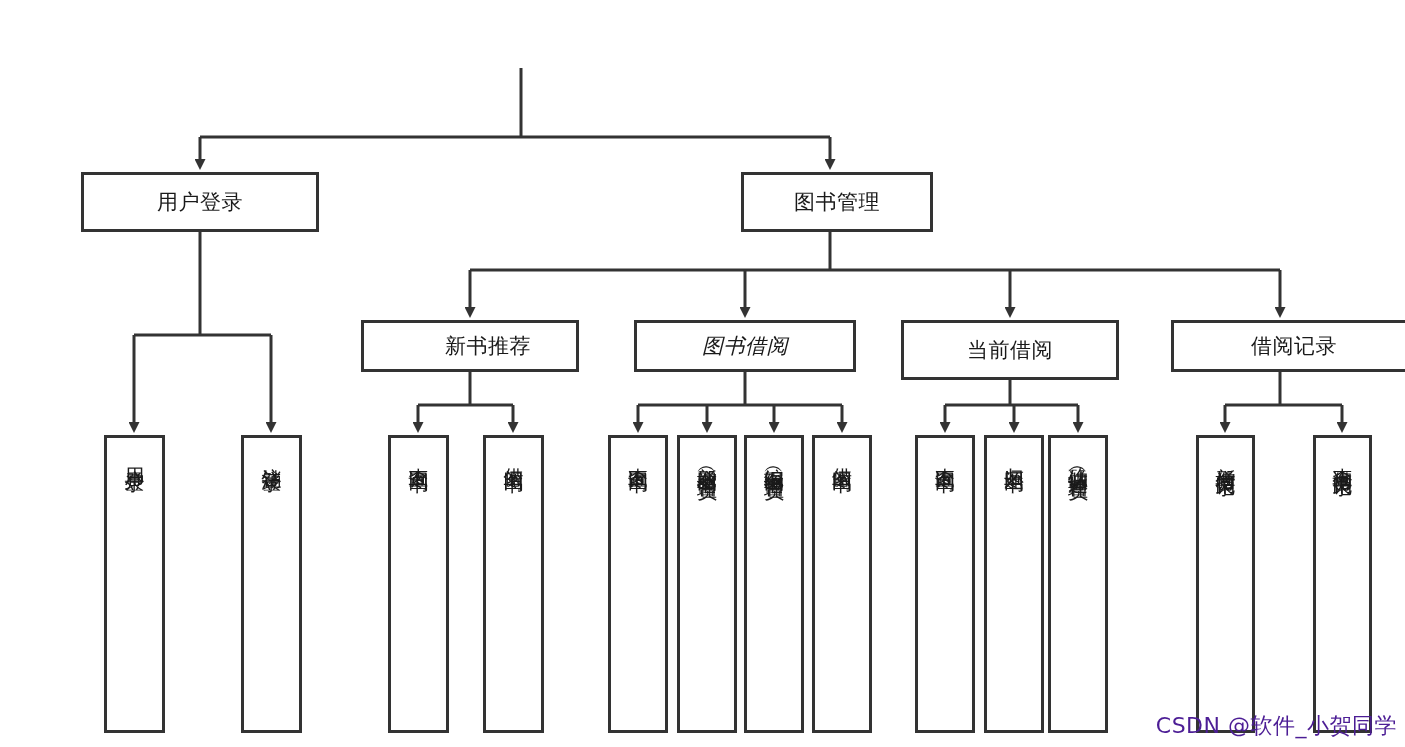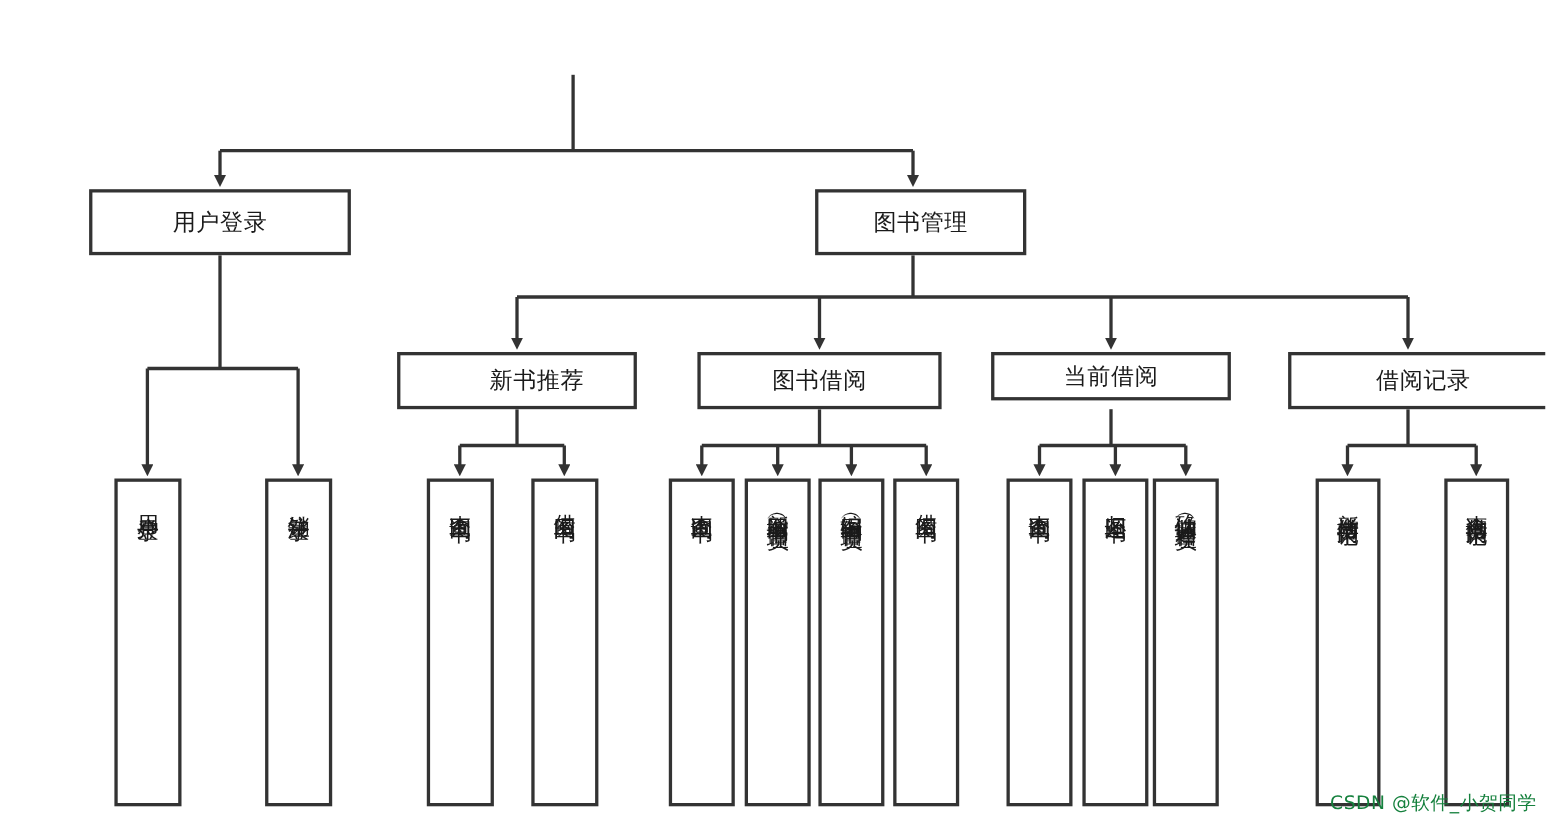--- a/index.html
+++ b/index.html
@@ -54,22 +54,22 @@
     text-orientation: upright;
     font-size: 20px;
     line-height: 1.05;
     letter-spacing: 2px;
     max-height: 268px;
   }
   #watermark {
     position: absolute;
     right: 8px;
     bottom: 6px;
-    font-size: 17px;
-    color: #15803d;
+    font-size: 22px;
+    color: #4c1d95;
     letter-spacing: 0.5px;
     white-space: nowrap;
   }
 </style>
 </head>
 <body>
 
 <div id="canvas">
 
   <svg id="edges" viewBox="0 0 1405 747" width="1405" height="747" aria-hidden="true">
@@ -128,24 +128,24 @@
         <span class="label">用户登录</span>
       </div>
       <div class="node horiz" style="left: 723px; top: 172px; width: 192px; height: 60px; margin-left: 18px;">
         <span class="label">图书管理</span>
       </div>
     </div>
   <div id="level2-layer">
       <div class="node horiz" style="left: 361px; top: 320px; width: 218px; height: 52px; padding-left: 36px;">
         <span class="label">新书推荐</span>
       </div>
-      <div class="node horiz" style="left: 634px; top: 320px; width: 222px; height: 52px;">
+      <div class="node horiz" style="left: 634px; top: 320px; width: 222px; height: 52px; font-style: italic;">
         <span class="label">图书借阅</span>
       </div>
-      <div class="node horiz" style="left: 901px; top: 320px; width: 218px; height: 44px;">
+      <div class="node horiz" style="left: 901px; top: 320px; width: 218px; height: 60px;">
         <span class="label">当前借阅</span>
       </div>
       <div class="node horiz" style="left: 1171px; top: 320px; width: 246px; height: 52px;">
         <span class="label">借阅记录</span>
       </div>
     </div>
   <div id="leaf-layer">
       <div class="node vert" style="left: 104px; top: 435px; width: 61px; height: 298px;">
         <span class="label">用户登录</span>
       </div>

